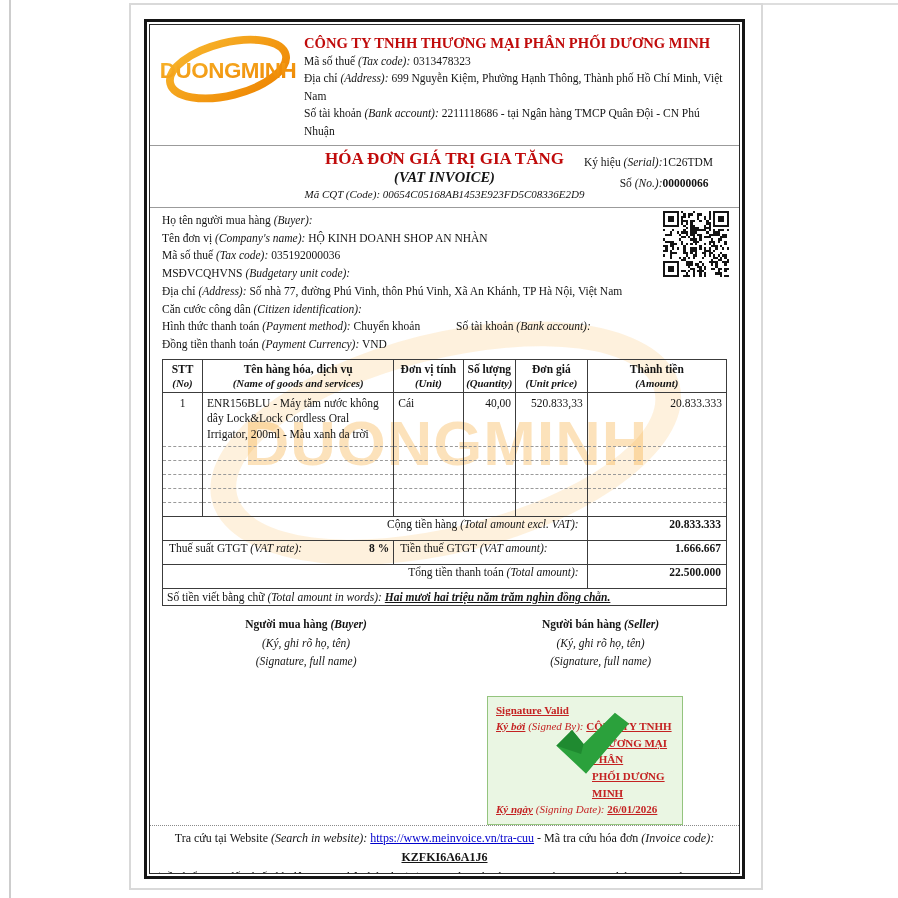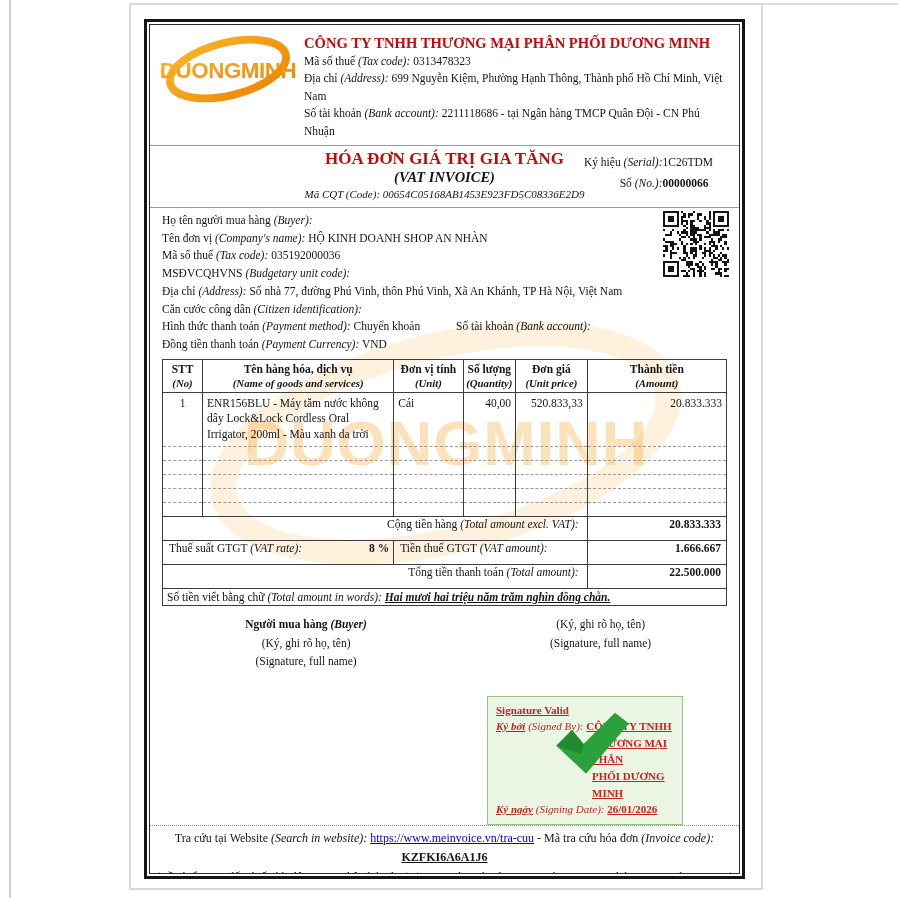--- a/index.html
+++ b/index.html
@@ -60,21 +60,21 @@
   .lbl-left{padding-left:6px !important;}
   .val{font-weight:bold;text-align:right;padding-right:5px !important;}
   .fr{float:right;font-weight:bold;}
   tr.words td{border:1px solid #3c3c3c;padding:2px 4px;}
 
   .sig-row{display:flex;padding-top:9px;text-align:center;font-size:11.5px;line-height:18.5px;}
   .sig-col-buyer{width:53%;}
   .sig-col-seller{width:47%;}
   .sig-title{font-weight:bold;}
   .sig-title .it{font-weight:bold;}
-  .sig-sub{}
+  .sig-sub{font-style:italic;}
 
   .sigbox{position:relative;margin:25px 0 0 337px;width:196px;box-sizing:border-box;
           background:#eaf6e3;border:1px solid #94c47e;padding:5px 8px 6px;
           font-size:11px;line-height:16.6px;color:#c42222;}
   .sig-indent{padding-left:96px;}
   .check{position:absolute;left:60px;top:14px;width:86px;height:66px;}
 
   .footer{margin-top:auto;border-top:1px dotted #8a8a8a;text-align:center;
           font-size:12px;line-height:19.5px;padding:3px 6px 5px;}
   .link{color:#0000cd;text-decoration:underline;cursor:pointer;}
@@ -592,20 +592,22 @@
     </table>
 
     <div class="sig-row">
       <div class="sig-col-buyer">
         <div class="sig-title">
           <span>Người mua hàng</span> <span class="it">(Buyer)</span></div>
         <div class="sig-sub">(Ký, ghi rõ họ, tên)</div>
         <div class="sig-sub">(Signature, full name)</div>
       </div>
       <div class="sig-col-seller">
+        <div class="sig-title">
+          <span>Người bán hàng</span> <span class="it">(Seller)</span></div>
         <div class="sig-sub">(Ký, ghi rõ họ, tên)</div>
         <div class="sig-sub">(Signature, full name)</div>
       </div>
     </div>
 
     <div class="sigbox">
       <div class="b">Signature Valid</div>
       <div>
         <span class="b it">Ký bởi</span>
         <span class="it">(Signed By):</span>

